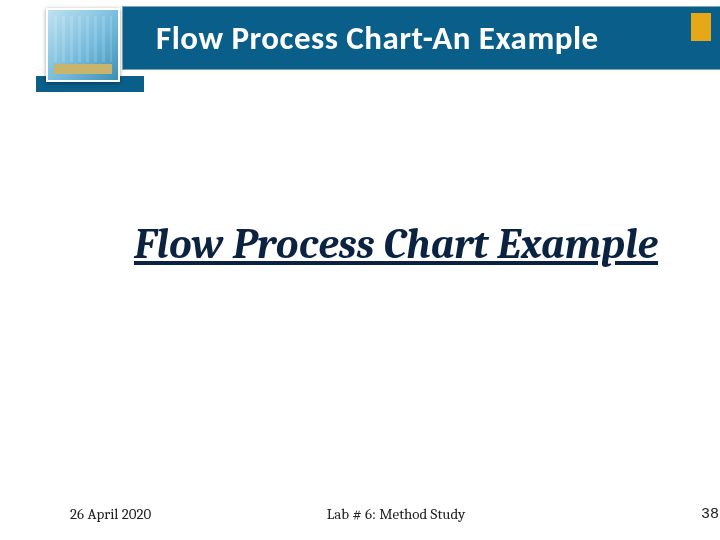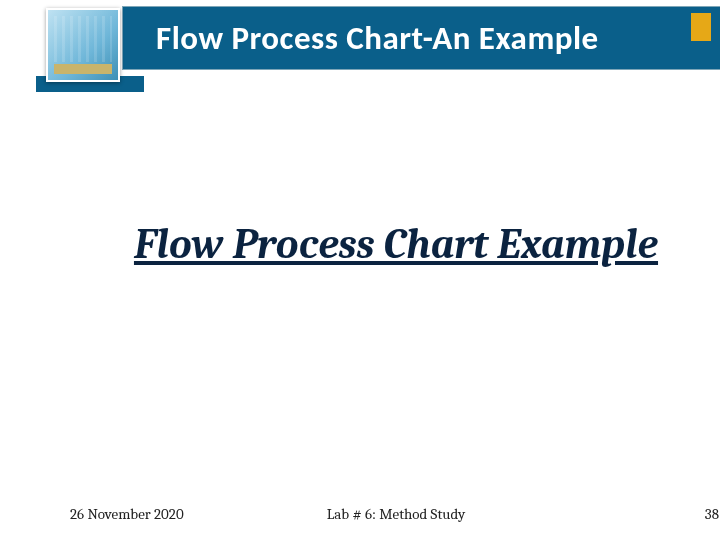--- a/index.html
+++ b/index.html
@@ -17,39 +17,39 @@
   .title-text { position: absolute; top: 10px; left: 120px; right: 40px; height: 56px; display: flex; align-items: center; color: #fff; font-family: Calibri, Arial, sans-serif; font-weight: 700; font-size: 33px; letter-spacing: .5px; }
 
   
   .main-link { position: absolute; top: 220px; left: 60px; right: 60px; text-align: center; font-style: italic; }
   .main-link a { color: #0b2340; font-family: Cambria, Georgia, serif; font-weight: 700; font-size: 42px; text-decoration: underline; }
 
   
   .footer { position: absolute; left: 0; right: 0; bottom: 12px; height: 28px; display: flex; align-items: center; color: #222; font-family: Cambria, Georgia, serif; font-size: 15px; }
   .footer .date { position: absolute; left: 34px; }
   .footer .center { position: absolute; left: 50%; transform: translateX(-50%); text-align: center; }
-  .footer .page { position: absolute; right: 37px; }
+  .footer .page { position: absolute; right: 37px; font-family: Liberation Mono, monospace; }
 </style>
 </head>
 <body>
 
 <div class="slide">
 
   <div class="header">
     <div class="header-bar">
       <div class="accent-square"></div>
     </div>
     <div class="left-stub"></div>
     <div class="title-icon"></div>
     <div class="title-text">Flow Process Chart-An Example</div>
   </div>
 
   <div class="main-link">
     <a href="#">Flow Process Chart Example</a>
   </div>
 
   <div class="footer">
-    <span class="date">26 November 2020</span>
+    <span class="date">26 April 2020</span>
     <span class="center">Lab # 6: Method Study</span>
     <span class="page">38</span>
   </div>
 
 </div>
 
 </body></html>

